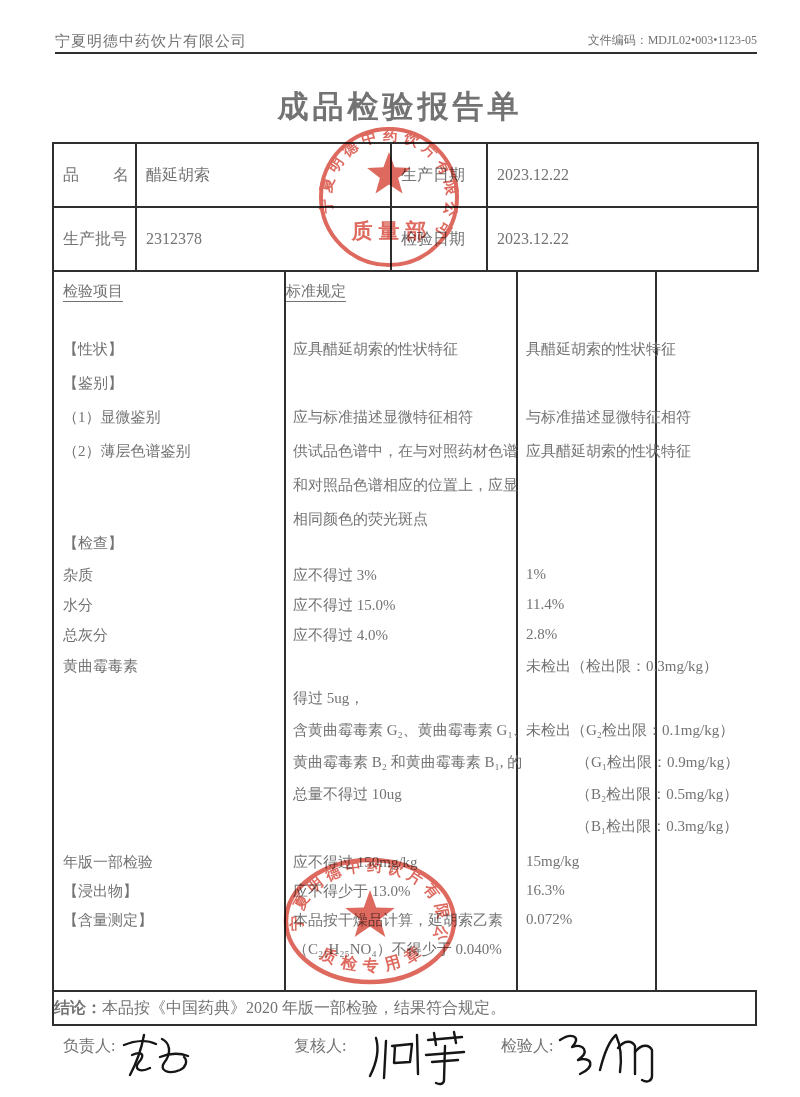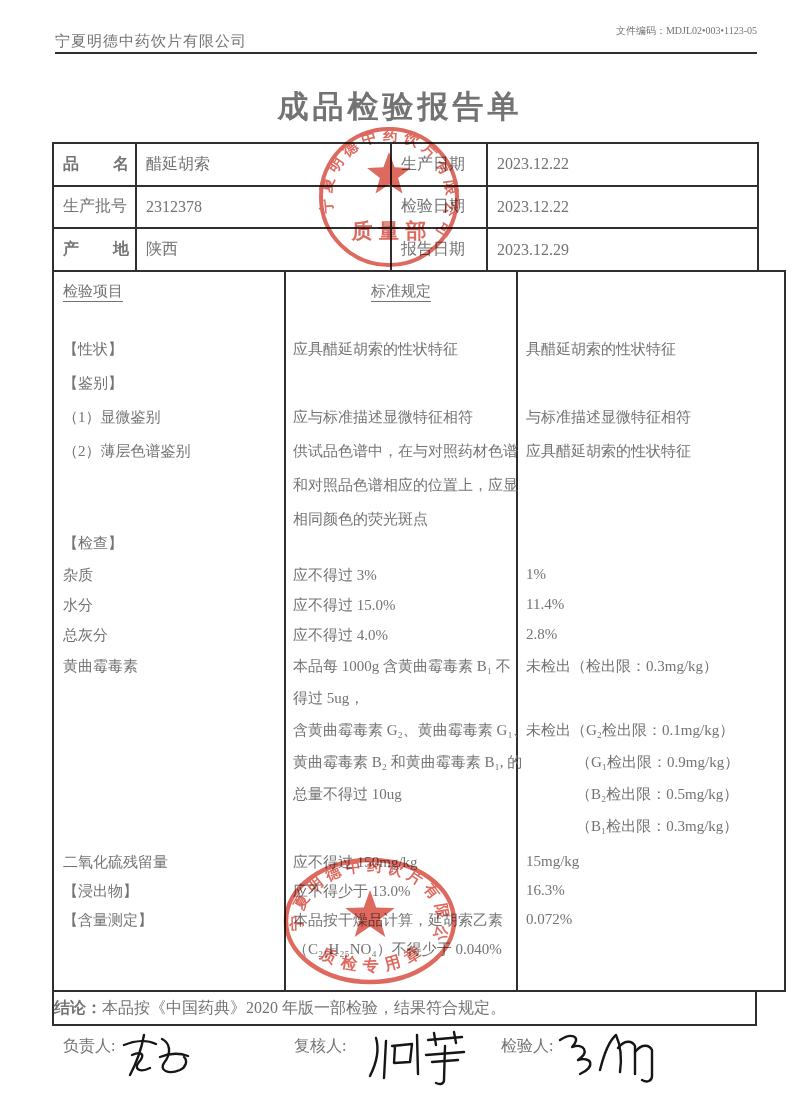--- a/index.html
+++ b/index.html
@@ -4,46 +4,46 @@
 <style>
   html,body{margin:0;padding:0;background:#e8e8e8;}
   .page{
     position:relative; width:800px; height:1097px; background:#ffffff;
     margin:0 auto; overflow:hidden;
     font-family:"Liberation Serif","DejaVu Serif",serif; color:#737373;
   }
   .abs{position:absolute; white-space:nowrap;}
   
   .hd-company{left:55px; top:32px; font-size:15px; letter-spacing:1px;}
-  .hd-code{right:43px; top:24px; font-size:10px;}
+  .hd-code{right:43px; top:32px; font-size:12px;}
   .hd-rule{left:55px; top:52px; width:702px; height:0; border-top:2px solid #2f2f2f;}
   
   .title{left:0; top:86px; width:800px; text-align:center; font-size:31px; font-weight:700; letter-spacing:4px;}
   
   table.info{
     position:absolute; left:52px; top:142px; width:705px; height:130px;
     border-collapse:collapse; table-layout:fixed; font-size:16px;
   }
   table.info td{border:2px solid #2f2f2f; padding:0 0 0 9px; height:32px; overflow:hidden;}
-  .jlabel{display:inline-block; width:66px; text-align:justify; text-align-last:justify;font-weight:bold;}
+  .jlabel{display:inline-block; width:66px; text-align:justify; text-align-last:justify;}
   
   .main{
-    position:absolute; left:52px; top:270px; width:734px; height:722px;
+    position:absolute; left:52px; top:270px; width:605px; height:722px;
     border:2px solid #2f2f2f; box-sizing:border-box; font-size:15px;
   }
   .col{position:absolute; top:0; height:100%; box-sizing:border-box;}
   .col1{left:0; width:232px; border-right:2px solid #2f2f2f;}
   .col2{left:232px; width:232px; border-right:2px solid #2f2f2f;}
   .col3{left:464px; width:237px;}
   .line{position:absolute; white-space:nowrap; left:9px;}
   .col2 .line{left:7px;}
   .col3 .line{left:8px;}
   .line.indent{left:58px;}
   .chead{text-decoration:underline; text-underline-offset:5px;}
-  .chead.center{left:0; width:100%; text-align:center;}
+  .chead.center{left:0; width:100%; text-align:left;}
   
   .conclusion{
     position:absolute; left:52px; top:990px; width:705px; height:36px;
     border:2px solid #2f2f2f; box-sizing:border-box; font-size:16px;
     line-height:32px; white-space:nowrap;
   }
   .conclusion .b{font-weight:700;}
   
   .sig-label{top:1036px; font-size:16px;}
   .sig-svg{position:absolute;}
@@ -76,57 +76,50 @@
       <td>醋延胡索</td>
       <td>生产日期</td>
       <td>2023.12.22</td>
     </tr>
     <tr>
       <td>生产批号</td>
       <td>2312378</td>
       <td>检验日期</td>
       <td>2023.12.22</td>
     </tr>
-    <tr>
-      <td><span class="jlabel">产地</span></td>
-      <td>陕西</td>
-      <td>报告日期</td>
-      <td>2023.12.29</td>
-    </tr>
   </tbody>
     </table>
 
   <div class="main">
     <div class="col col1">
       <div class="line chead" style="top:10px">检验项目</div>
       <div class="line" style="top:68px">【性状】</div>
       <div class="line" style="top:102px">【鉴别】</div>
       <div class="line" style="top:136px">（1）显微鉴别</div>
       <div class="line" style="top:170px">（2）薄层色谱鉴别</div>
       <div class="line" style="top:262px">【检查】</div>
       <div class="line" style="top:294px">杂质</div>
       <div class="line" style="top:324px">水分</div>
       <div class="line" style="top:354px">总灰分</div>
       <div class="line" style="top:385px">黄曲霉毒素</div>
-      <div class="line" style="top:581px">二氧化硫残留量</div>
+      <div class="line" style="top:581px">年版一部检验</div>
       <div class="line" style="top:610px">【浸出物】</div>
       <div class="line" style="top:639px">【含量测定】</div>
     </div>
 
     <div class="col col2">
       <div class="line chead center" style="top:10px">标准规定</div>
       <div class="line" style="top:68px">应具醋延胡索的性状特征</div>
       <div class="line" style="top:136px">应与标准描述显微特征相符</div>
       <div class="line" style="top:204px">和对照品色谱相应的位置上，应显</div>
       <div class="line" style="top:170px">供试品色谱中，在与对照药材色谱</div>
       <div class="line" style="top:238px">相同颜色的荧光斑点</div>
       <div class="line" style="top:294px">应不得过 3%</div>
       <div class="line" style="top:324px">应不得过 15.0%</div>
       <div class="line" style="top:354px">应不得过 4.0%</div>
-      <div class="line" style="top:385px">本品每 1000g 含黄曲霉毒素 B₁ 不</div>
       <div class="line" style="top:417px">得过 5ug，</div>
       <div class="line" style="top:481px">黄曲霉毒素 B₂ 和黄曲霉毒素 B₁, 的</div>
       <div class="line" style="top:449px">含黄曲霉毒素 G₂、黄曲霉毒素 G₁、</div>
       <div class="line" style="top:513px">总量不得过  10ug</div>
       <div class="line" style="top:581px">应不得过 150mg/kg</div>
       <div class="line" style="top:610px">应不得少于 13.0%</div>
       <div class="line" style="top:639px">本品按干燥品计算，延胡索乙素</div>
       <div class="line" style="top:668px">（C₂₁H₂₅NO₄）不得少于 0.040%</div>
     </div>
 

